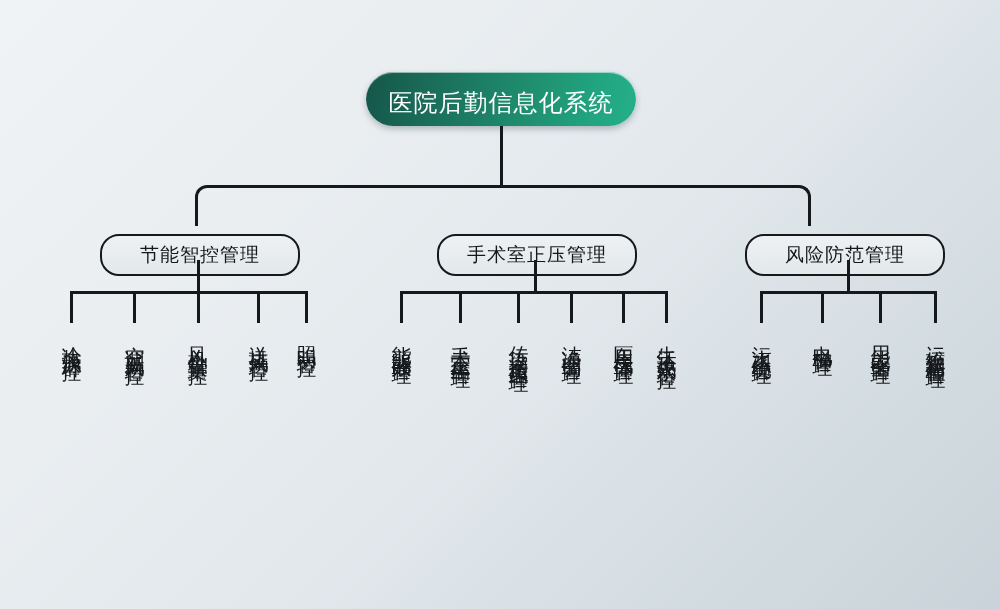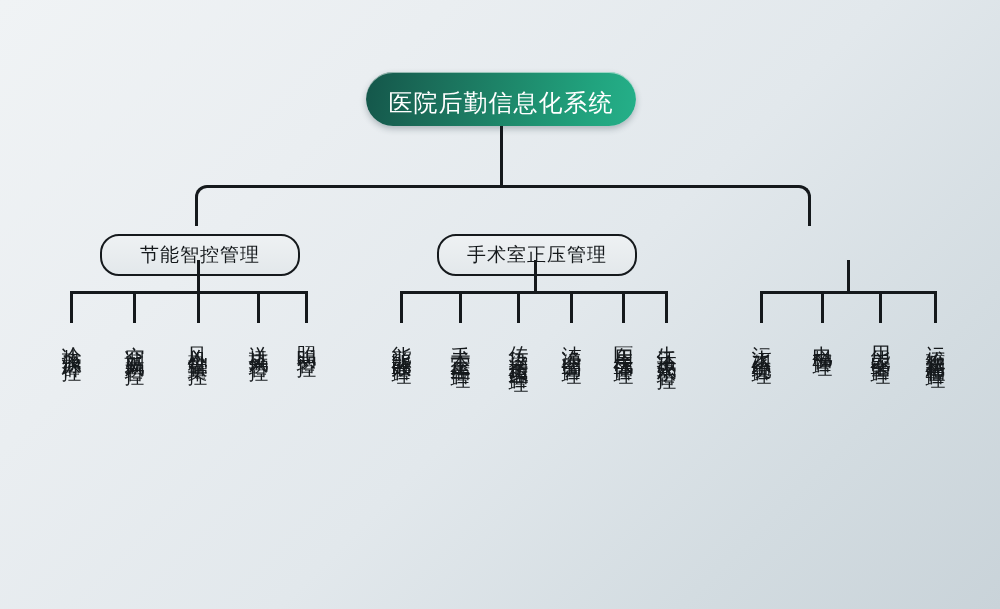--- a/index.html
+++ b/index.html
@@ -106,20 +106,23 @@
   <div class="line vline" style="left:499.5px; top:126px; height:60px;"></div>
 
   <div class="bracket" style="left:195px; top:185px; width:610px; height:38px;"></div>
 
   <div class="l2-node" style="left:100px; width:196px;">
     <span class="l2-label">节能智控管理</span>
   </div>
   <div class="l2-node" style="left:437px; width:196px;">
     <span class="l2-label">手术室正压管理</span>
   </div>
+  <div class="l2-node" style="left:745px; width:196px;">
+    <span class="l2-label">风险防范管理</span>
+  </div>
 
   <div class="line vline" style="left:196.5px; top:260px; height:33px;"></div>
   <div class="line hline" style="left:70px; top:291px; width:238px;"></div>
   <div class="line vline" style="left:70px; top:291px; height:32px;"></div>
   <div class="line vline" style="left:133px; top:291px; height:32px;"></div>
   <div class="line vline" style="left:196.5px; top:291px; height:32px;"></div>
   <div class="line vline" style="left:257px; top:291px; height:32px;"></div>
   <div class="line vline" style="left:305px; top:291px; height:32px;"></div>
 
   <span class="leaf" style="left:58px;">冷热源群控</span>

